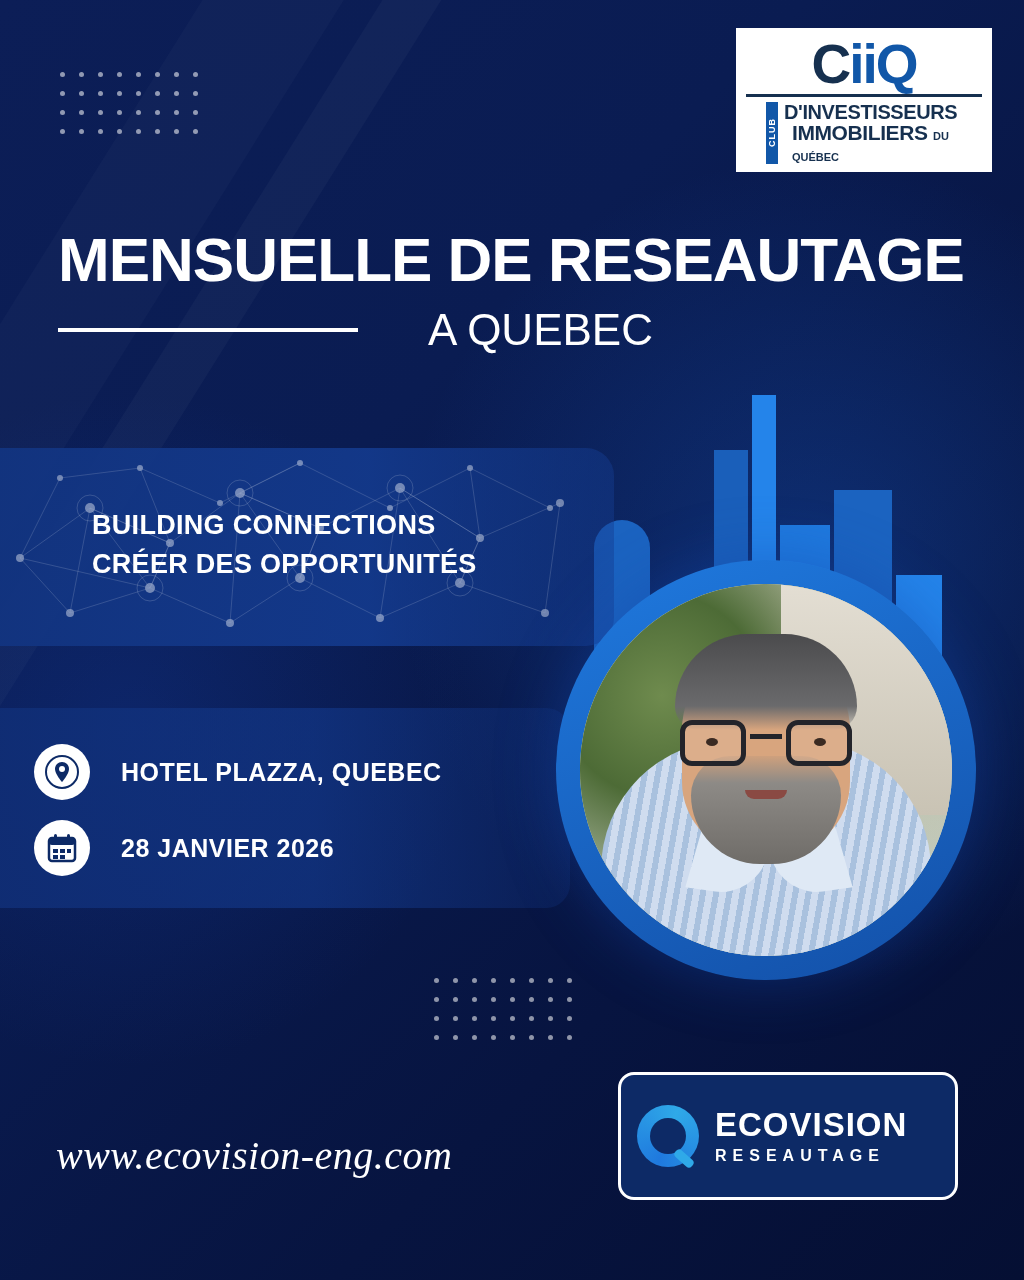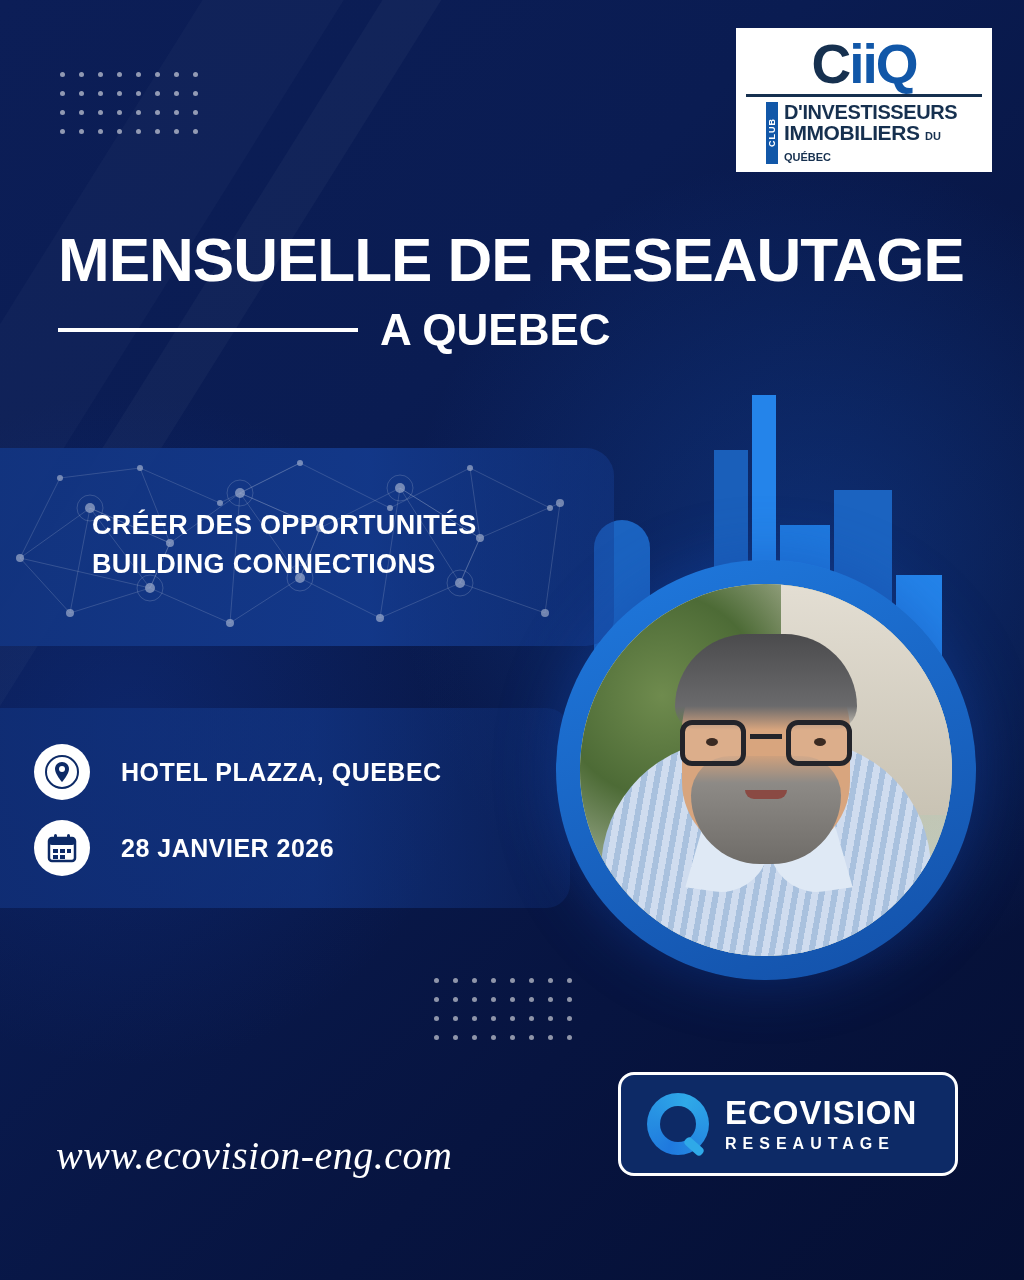--- a/index.html
+++ b/index.html
@@ -104,21 +104,21 @@
     align-items: center;
     justify-content: center;
   }
   .logo-words {
     flex: 1;
     text-align: left;
     color: #16304f;
     line-height: 1.0;
   }
   .logo-words .l1 { font-size: 20px; font-weight: bold; letter-spacing: -0.4px;}
-  .logo-words .l2 { font-size: 21px; font-weight: bold; letter-spacing: -0.4px;}
+  .logo-words .l2 { font-size: 21px; font-weight: bold; letter-spacing: -0.4px; margin-left: 8px;}
   .logo-words .l2 small { font-size: 11px; letter-spacing: 0; }
 
   
   .headline {
     position: absolute;
     left: 58px;
     top: 228px;
     width: 910px;
   }
   .headline h1 {
@@ -137,23 +137,24 @@
     margin-top: 14px;
   }
   .sub-rule {
     height: 4px;
     width: 300px;
     background: #ffffff;
     flex: none;
   }
   .sub-text {
     font-size: 44px;
-    font-weight: bold;
+    font-weight: normal;
     color: #ffffff;
     letter-spacing: 0px;
+    margin-left: 48px;
   }
 
   
   .buildings {
     position: absolute;
     right: 70px;
     top: 330px;
     width: 360px;
     height: 420px;
   }
@@ -369,28 +370,28 @@
     letter-spacing: 0.5px;
     margin-top: 34px;
   }
 
   
   .ecobadge {
     position: absolute;
     left: 618px;
     top: 1072px;
     width: 340px;
-    height: 104px;
+    height: 128px;
     background: #0d2a66;
     border: 3px solid #ffffff;
     border-radius: 16px;
     display: flex;
     align-items: center;
     gap: 16px;
-    padding: 0 26px;
+    padding: 0 16px;
     box-sizing: border-box;
   }
   .eco-mark {
     width: 62px; height: 62px;
     border-radius: 50%;
     background: conic-gradient(from 200deg, #1f79de, #2fa9e8, #1f79de);
     position: relative;
     flex: none;
   }
   .eco-mark::after {
@@ -576,22 +577,22 @@
       <g fill="none" stroke="rgba(255,255,255,0.30)" stroke-width="1">
         <circle cx="90" cy="60" r="13"></circle>
           <circle cx="240" cy="45" r="13"></circle>
           <circle cx="400" cy="40" r="13"></circle>
         <circle cx="150" cy="140" r="13"></circle>
           <circle cx="300" cy="130" r="13"></circle>
           <circle cx="460" cy="135" r="13"></circle>
       </g>
     </svg>
     <div class="slogan">
+      <div>BUILDING CONNECTIONS</div>
       <div>CRÉER DES OPPORTUNITÉS</div>
-      <div>BUILDING CONNECTIONS</div>
     </div>
   </div>
 
   <div class="panel-details">
     <div class="detail-row r1">
       <div class="detail-icon">
         <svg width="34" height="34" viewBox="0 0 34 34">
           <circle cx="17" cy="17" r="16" fill="none" stroke="#0d2a66" stroke-width="2"></circle>
           <path d="M17 7c-4 0-7 3-7 7 0 5 7 13 7 13s7-8 7-13c0-4-3-7-7-7z" fill="#0d2a66"></path>
           <circle cx="17" cy="14" r="3" fill="#ffffff"></circle>

